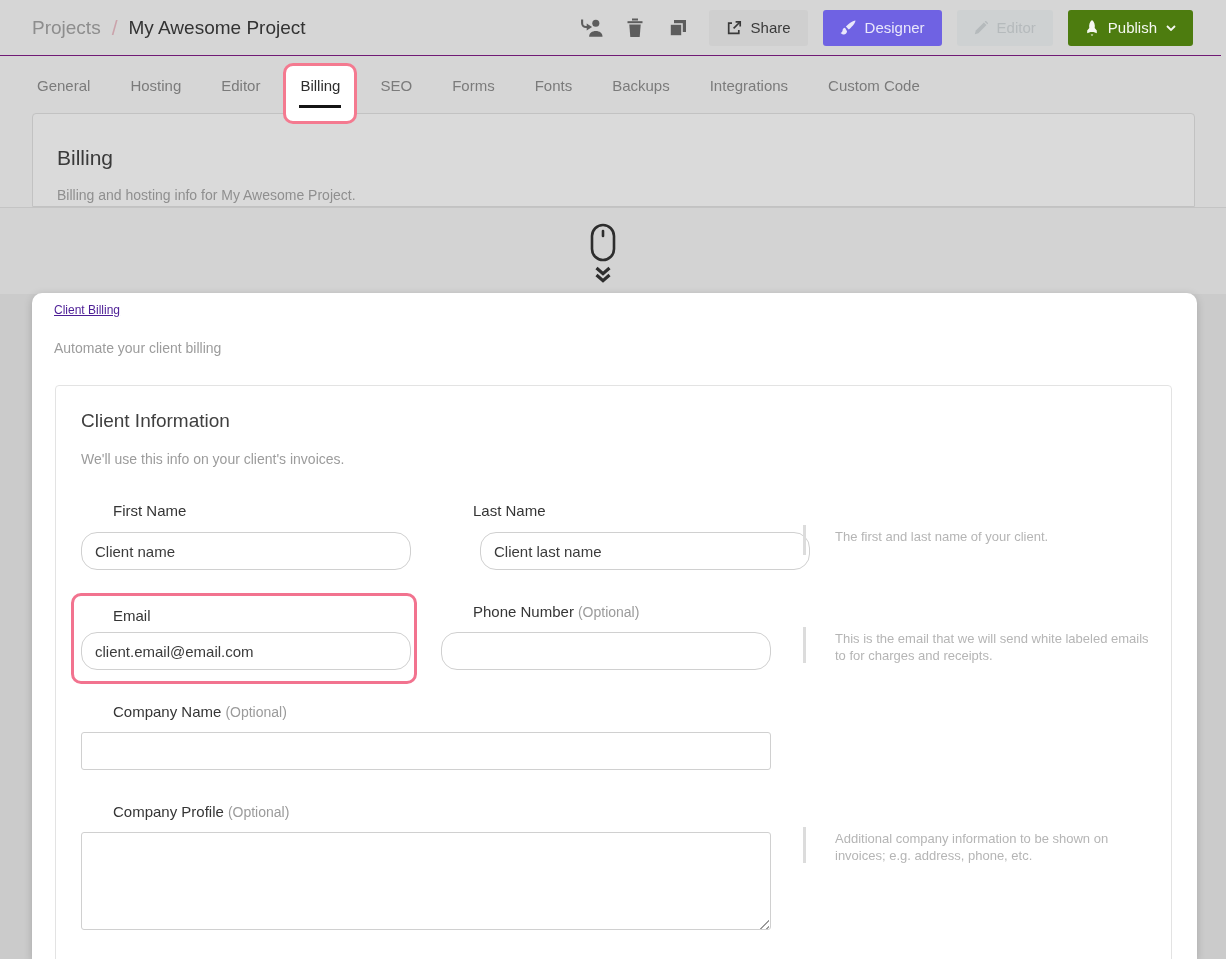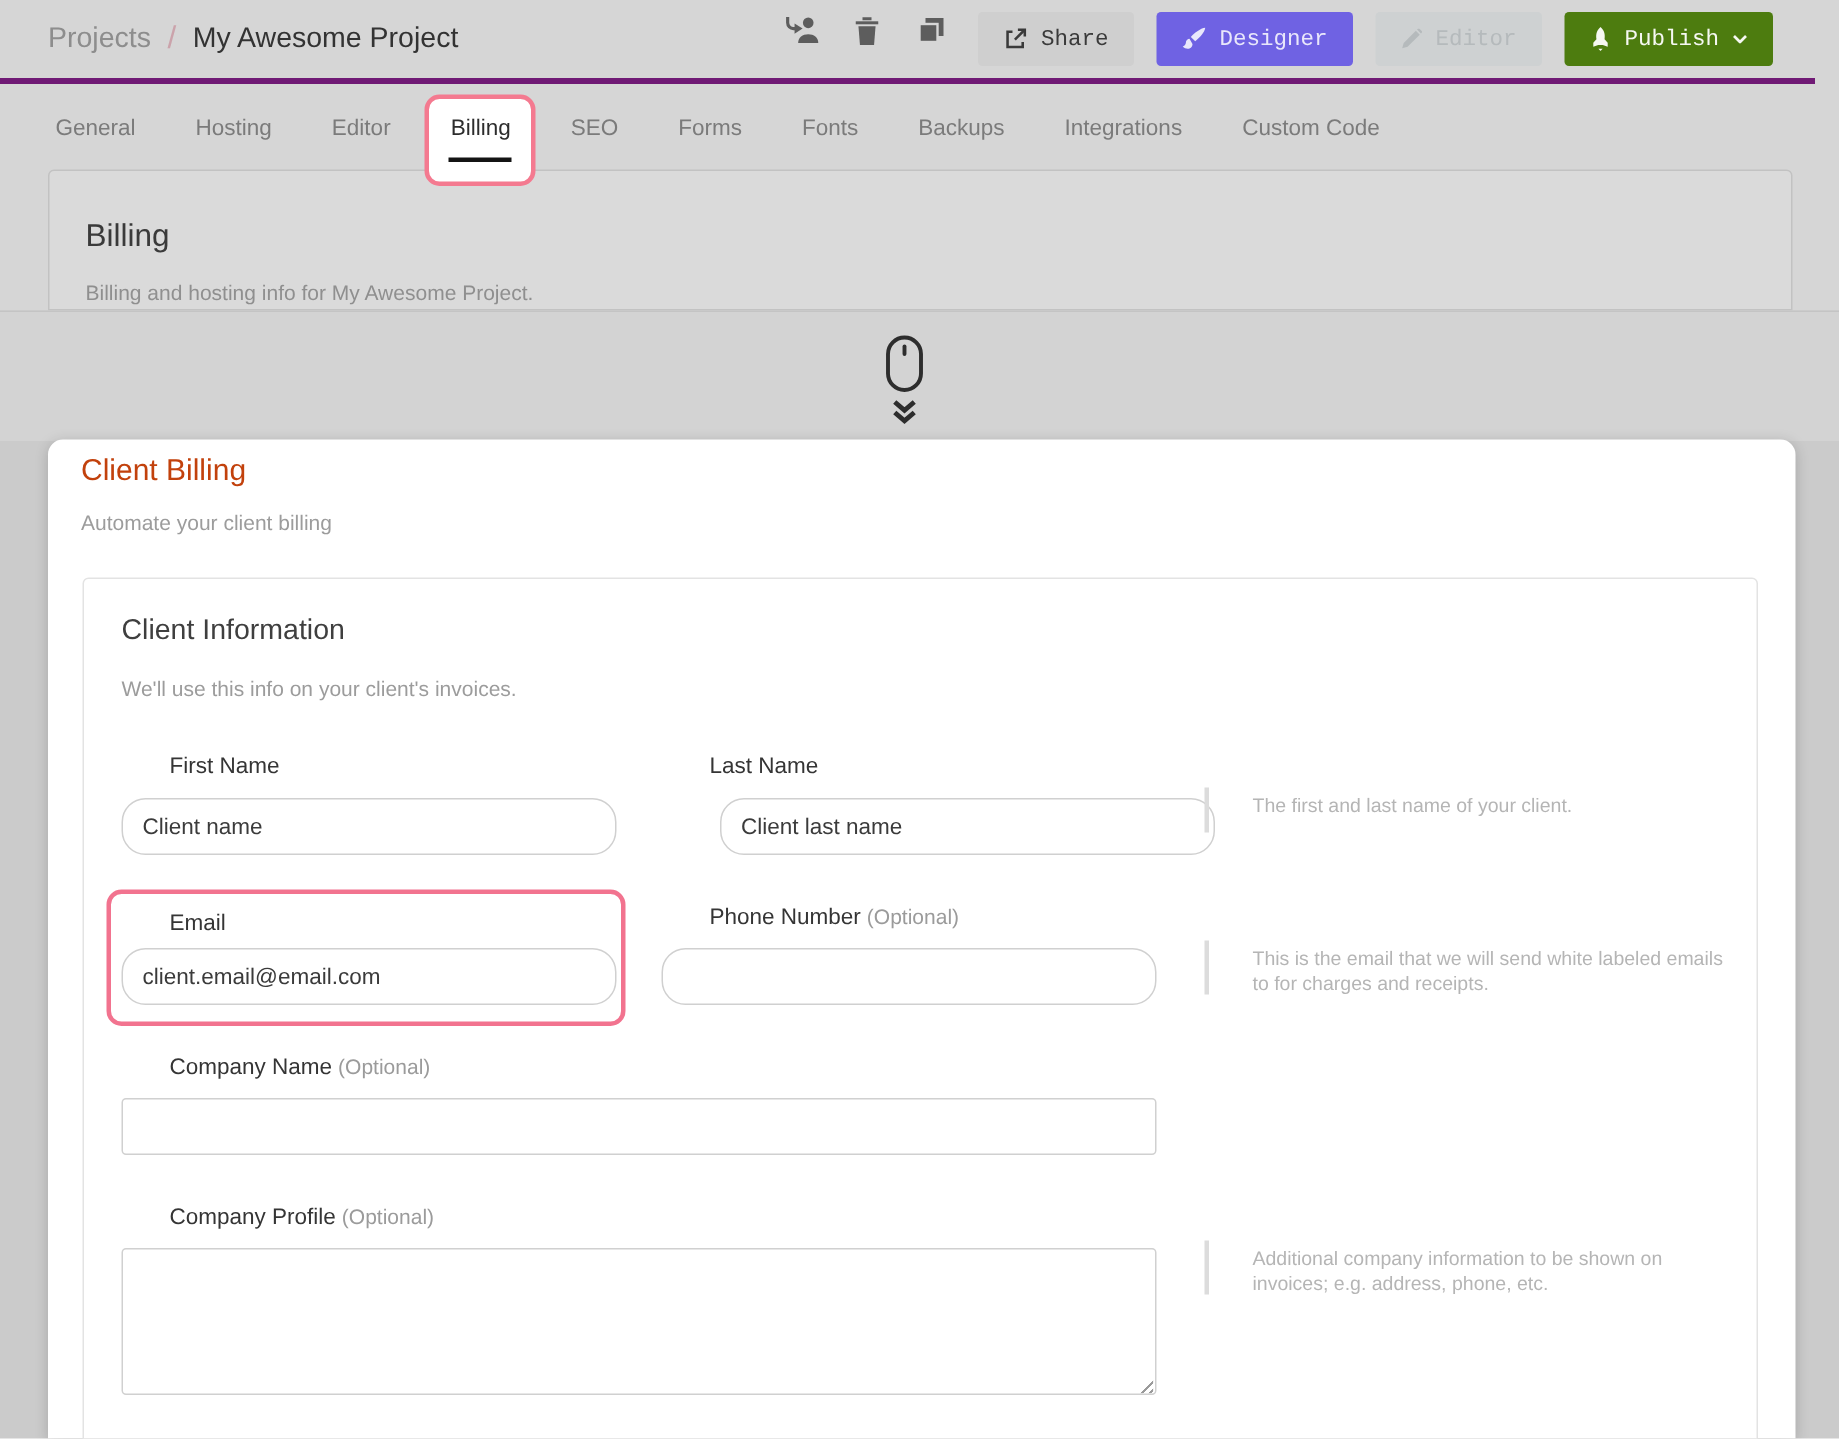--- a/index.html
+++ b/index.html
@@ -6,26 +6,26 @@
   body{
     width:1226px;height:959px;position:relative;overflow:hidden;
     background:#cbcbcb;
     font-family:"Liberation Sans","DejaVu Sans",sans-serif;
     -webkit-font-smoothing:antialiased;
   }
   
   .top-bg{position:absolute;top:0;left:0;width:1226px;height:207px;background:#d6d6d6;z-index:0;}
 
   
-  .header{position:absolute;top:0;left:0;right:16px;height:56px;display:flex;align-items:center;
-    padding:0 28px 0 32px;box-sizing:border-box;border-bottom:4px solid #701a75;z-index:6;}
+  .header{position:absolute;top:0;left:0;right:5px;height:56px;display:flex;align-items:center;
+    padding:0 28px 0 32px;box-sizing:border-box;border-bottom:1px solid #701a75;z-index:6;}
   .crumb-root{font-size:19px;color:#8d8d8d;cursor:pointer;}
   .crumb-sep{font-size:21px;color:#cba3ab;margin:0 11px;font-weight:300;}
   .crumb-current{font-size:19px;color:#333;font-weight:500;}
-  .header-actions{margin-left:auto;display:flex;align-items:flex-start;font-family:Liberation Mono, monospace;}
+  .header-actions{margin-left:auto;display:flex;align-items:center;}
   .icon-btn{width:24px;height:24px;display:flex;align-items:center;justify-content:center;
     color:#5d5d5d;margin-right:19px;cursor:pointer;background:none;border:none;padding:0;}
   .icon-btn:last-of-type{margin-right:22px;}
   .btn{height:36px;display:inline-flex;align-items:center;gap:9px;padding:0 17px;border:none;
     border-radius:3px;font-size:15px;font-family:inherit;cursor:pointer;margin-left:15px;}
   .btn-share{background:#cfcfcf;color:#3a3a3a;margin-left:0;}
   .btn-designer{background:#6f62e3;color:rgba(255,255,255,0.85);}
   .btn-editor{background:#ced1d2;color:#b5babc;}
   .btn-publish{background:#4d7c0f;color:rgba(255,255,255,0.95);}
   .btn svg{flex:0 0 auto;}
@@ -47,21 +47,21 @@
   .panel-sub{position:absolute;left:24px;top:73px;font-size:14px;color:#8f8f8f;}
 
   
   .band{position:absolute;top:207px;left:0;right:0;height:86px;background:#d3d3d3;
     border-top:1px solid #c4c4c4;z-index:4;}
   .mouse-wrap{position:absolute;left:580px;top:15px;}
 
   
   .card{position:absolute;top:293px;left:32px;width:1165px;height:666px;background:#fff;
     border-radius:10px 10px 0 0;box-shadow:0 2px 9px rgba(0,0,0,0.18);z-index:4;overflow:hidden;}
-  .card-title{position:absolute;left:22px;top:10px;font-size:20px;color:#c2410c;}
+  .card-title{position:absolute;left:22px;top:10px;font-size:12px;color:#4c1d95;text-decoration:underline;}
   .card-sub{position:absolute;left:22px;top:47px;font-size:14px;color:#9c9c9c;}
 
   .inner{position:absolute;left:23px;top:92px;width:1117px;height:620px;background:#fff;
     border:1px solid #e3e3e3;border-radius:4px;box-sizing:border-box;}
   .ci-title{position:absolute;left:25px;top:24px;font-size:19px;color:#3f3f3f;}
   .ci-sub{position:absolute;left:25px;top:65px;font-size:14px;color:#9c9c9c;}
 
   .field-label{position:absolute;font-size:15px;color:#353535;margin-left:32px;}
   .opt{color:#9b9b9b;font-size:14px;margin-left:4px;}
   .text-input{position:absolute;height:38px;border:1px solid #d0d0d0;border-radius:3px;

